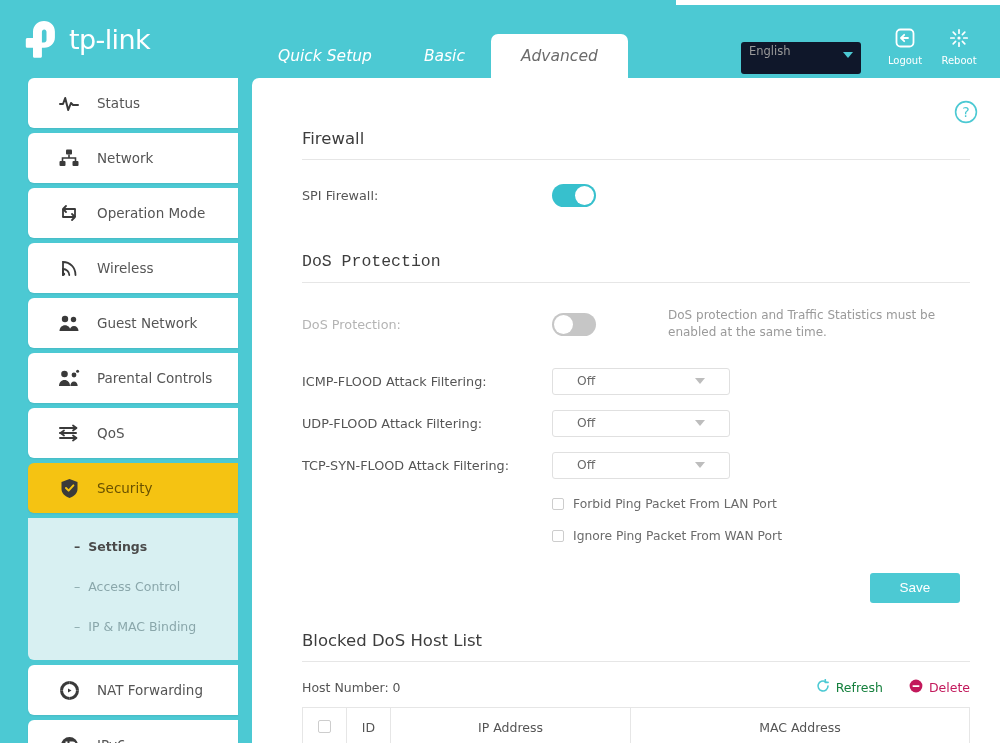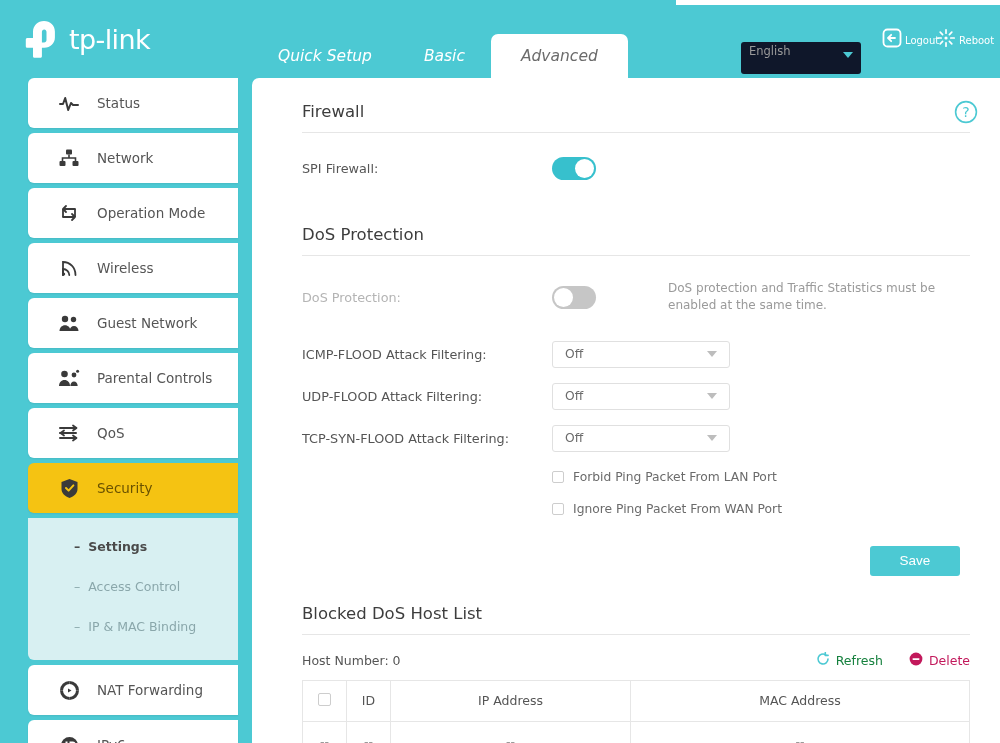--- a/index.html
+++ b/index.html
@@ -42,21 +42,21 @@
     position: absolute; right: 139px; top: 42px;
     width: 120px; height: 24px; background: #0f172a;
     border-radius: 3px; display: flex; align-items: flex-end;
     padding: 16px 8px; cursor: pointer;
   }
   .lang-label { font-size: 11.5px; color: #9a9a9a; flex: 1; }
   .chev { width: 0; height: 0; border-left: 5px solid transparent; border-right: 5px solid transparent; border-top: 6px solid #4cc9d3; }
 
   .hdr-btn {
     position: absolute; top: 28px; width: 46px;
-    display: flex; flex-direction: row; align-items: center; gap: 3px;
+    display: flex; flex-direction: column; align-items: center; gap: 3px;
     cursor: pointer;
   }
   .hdr-btn .lbl { color: #ffffff; font-size: 10px; }
   #logout-btn { right: 72px; }
   #reboot-btn { right: 18px; }
 
   
   .sidebar { position: absolute; left: 28px; top: 78px; width: 210px; }
   .side-item {
     height: 50px; background: #ffffff; border-radius: 6px 0 0 6px;
@@ -82,22 +82,23 @@
     position: absolute; left: 252px; top: 78px; width: 748px; height: 665px;
     background: #ffffff; border-radius: 7px 0 0 0; overflow: hidden;
   }
   .panel-inner { padding: 24px 30px 0 50px; position: relative; }
 
   .help-icon { position: absolute; right: 22px; top: 22px; cursor: pointer; }
 
   .sec-title {
     font-size: 16.5px; color: #3d3d3d; padding-bottom: 11px;
     border-bottom: 1px solid #e6e6e6;
-  }
-  .sec-title.mt { margin-top: 45px; }
+    margin-top: 27px;
+  }
+  .sec-title.mt { margin-top: 45px; font-family: Liberation Mono, monospace; }
 
   .row { display: flex; align-items: center; margin-top: 24px; }
   .row-label { width: 250px; font-size: 12.8px; color: #555555; }
   .row-label.dim { color: #b4b4b4; }
 
   .toggle { width: 44px; height: 23px; border-radius: 12px; position: relative; cursor: pointer; }
   .toggle.on { background: #37c0cd; }
   .toggle.off { background: #c6c6c6; }
   .toggle .knob {
     position: absolute; top: 2px; width: 19px; height: 19px;
@@ -105,21 +106,21 @@
   }
   .toggle.on .knob { right: 2px; }
   .toggle.off .knob { left: 2px; }
 
   .hint { margin-left: 72px; font-size: 12px; color: #9a9a9a; line-height: 1.45; max-width: 280px; }
 
   .drop-row { display: flex; align-items: center; margin-top: 15px; }
   .drop-row .row-label { width: 250px; }
   .dropdown {
     width: 178px; height: 27px; border: 1px solid #e0e0e0; border-radius: 3px;
-    display: flex; align-items: center; padding: 0 12px; cursor: pointer; background: #fff;
+    display: flex; align-items: center; padding: 0 24px; cursor: pointer; background: #fff;
   }
   .dropdown .val { flex: 1; font-size: 12.3px; color: #6b6b6b; }
   .dd-chev { width: 0; height: 0; border-left: 5px solid transparent; border-right: 5px solid transparent; border-top: 6px solid #bdbdbd; }
 
   .cbx-row { display: flex; align-items: center; margin-left: 250px; margin-top: 18px; cursor: pointer; }
   .cbx { width: 12px; height: 12px; border: 1px solid #cdcdcd; border-radius: 2px; background: #fff; margin-right: 9px; }
   .cbx-lbl { font-size: 12.3px; color: #6b6b6b; }
 
   .save-wrap { display: flex; justify-content: flex-end; margin-top: 30px; padding-right: 10px; }
   .save-btn {

